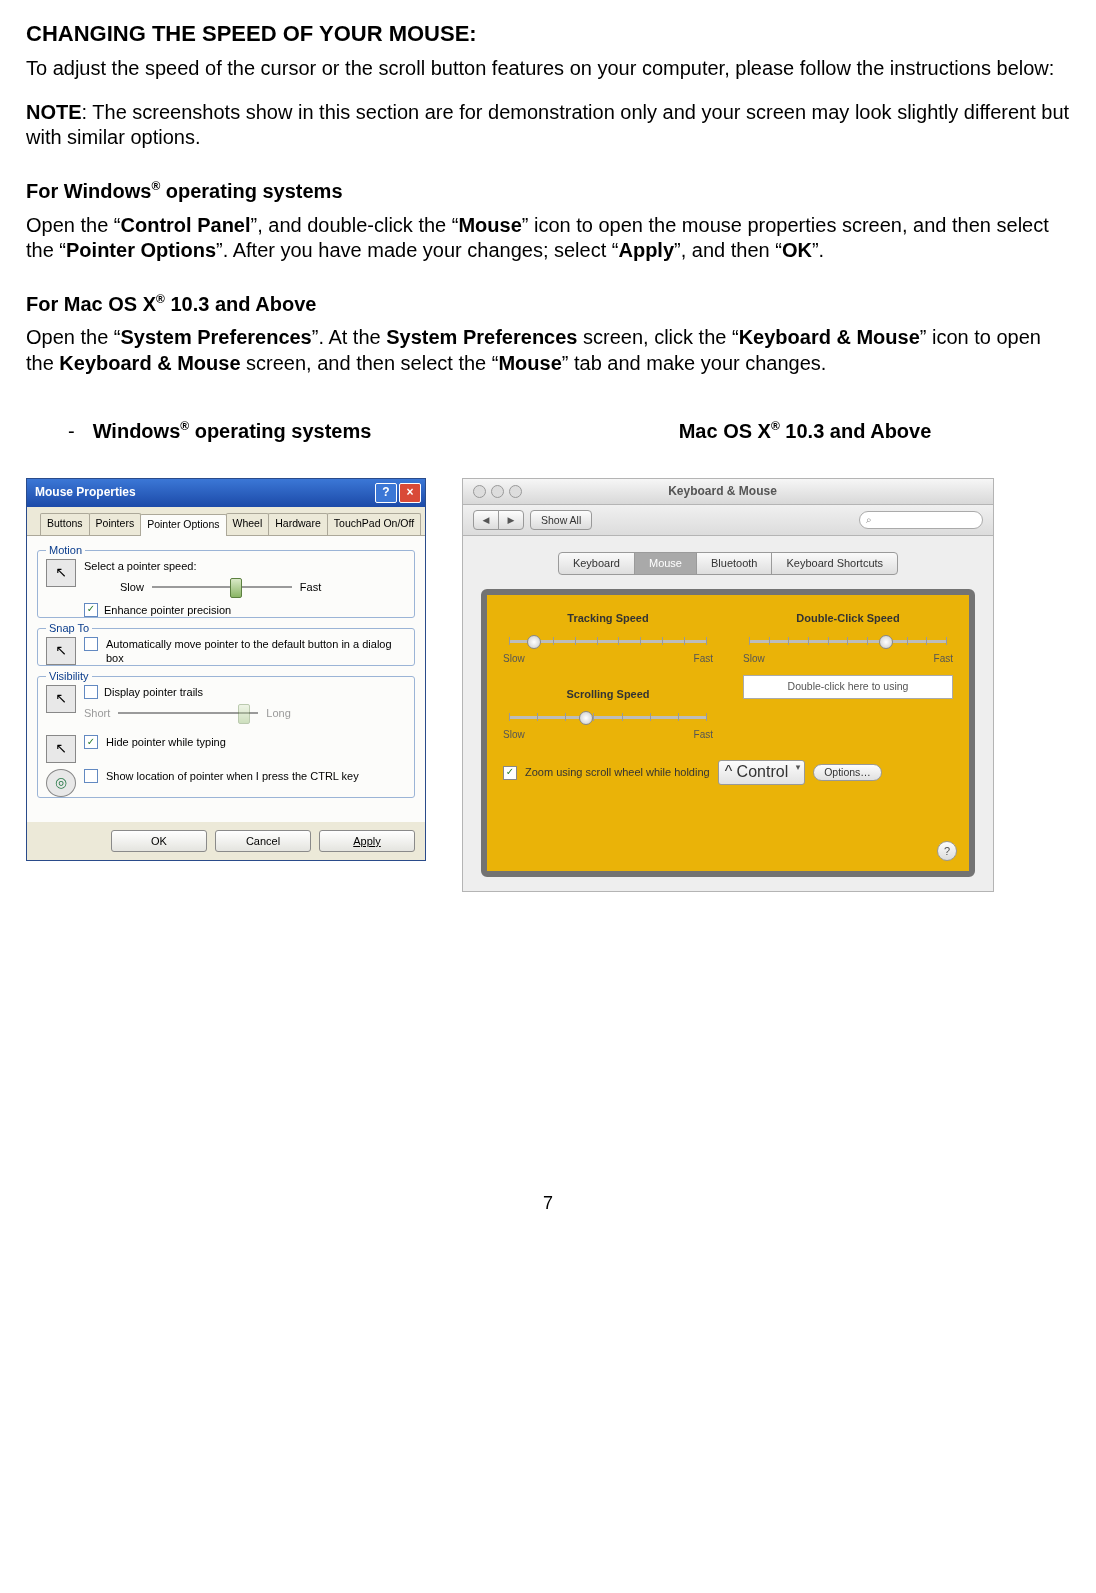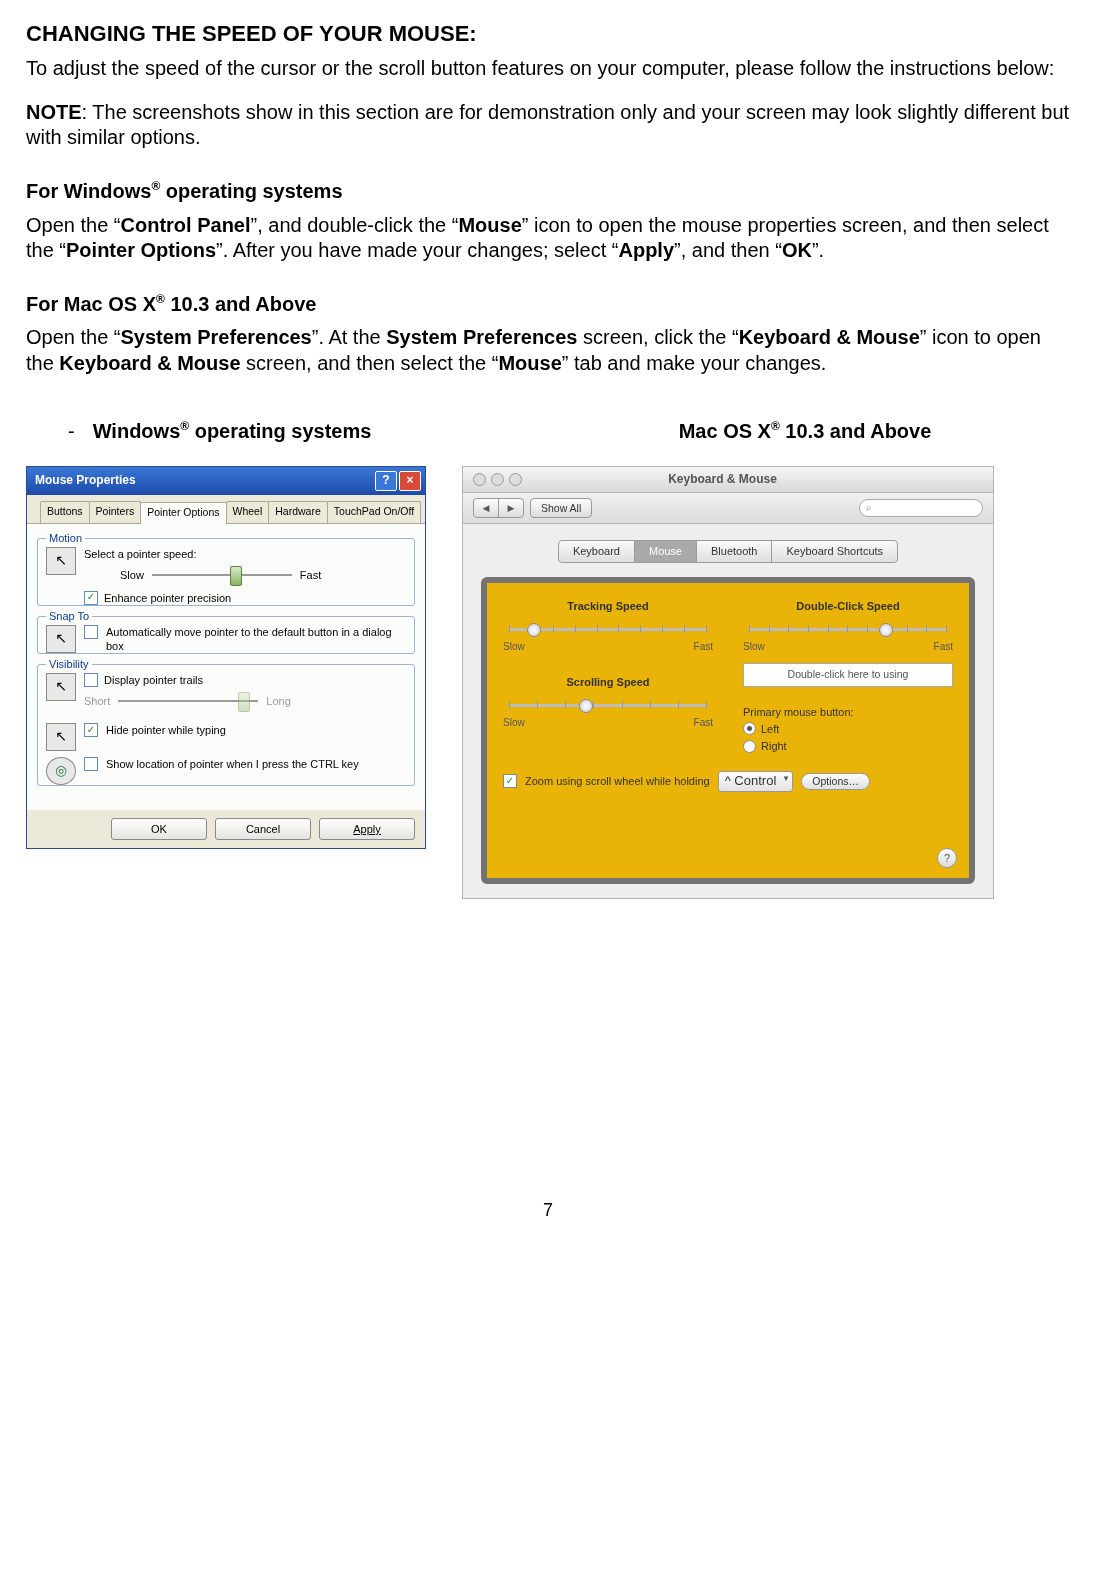--- a/index.html
+++ b/index.html
@@ -1,20 +1,20 @@
 <!DOCTYPE html>
 <html><head>
 <meta charset="utf-8">
 <style>
 body{margin:0;padding:20px 26px;font-family:Arial,Helvetica,sans-serif;color:#000;font-size:20px;line-height:1.28;width:1096px;box-sizing:border-box}
 h1{font-size:22px;font-weight:bold;margin:0 0 8px 0;}
 p{margin:0 0 18px 0}
 .sub-head{font-weight:bold;font-size:20px;margin:28px 0 8px 0}
 sup{font-size:.6em;vertical-align:super}
-.cols{display:flex;gap:36px;align-items:flex-start;margin-top:10px}
+.cols{display:flex;gap:36px;align-items:flex-start;margin-top:22px}
 .col-h{font-weight:bold;font-size:20px;margin:24px 0 12px 42px}
 .col-h.mac{margin-left:0;text-align:center;width:530px}
 .dash{font-weight:normal;margin-right:18px}
 
 
 .win-dlg{width:398px;border:1px solid #2a4b8a;font-family:Tahoma,Arial,sans-serif;font-size:11px;color:#000;background:#ece9d8}
 .win-title{display:flex;align-items:center;justify-content:space-between;background:linear-gradient(to bottom,#3b77d6,#1c4aa8);color:#fff;font-weight:bold;padding:4px 4px 4px 8px;font-size:12px}
 .win-tbtns{display:flex;gap:2px}
 .win-tbtn{width:20px;height:18px;display:flex;align-items:center;justify-content:center;border:1px solid #fff;border-radius:2px;font-weight:bold;font-size:12px;color:#fff}
 .win-tbtn.help{background:#3b77d6}
@@ -66,21 +66,21 @@
 .mac-slider .ticks{position:absolute;top:6px;left:0;right:0;display:flex;justify-content:space-between}
 .mac-slider .tick{width:1px;height:8px;background:#9a9a9a}
 .mac-slider .knob{position:absolute;top:4px;width:12px;height:12px;background:radial-gradient(#fff,#c8c8c8);border:1px solid #888;border-radius:50%}
 .mac-ends{display:flex;justify-content:space-between;font-size:10px;color:#555;margin-top:2px}
 .mac-testbox{margin-top:10px;border:1px solid #aaa;background:#fff;padding:4px 6px;font-size:10.5px;color:#555;text-align:center}
 .mac-primary{margin-top:18px;font-size:11px;color:#333}
 .mac-radio{display:flex;align-items:center;gap:5px;margin-top:3px}
 .mac-rdot{width:11px;height:11px;border:1px solid #888;border-radius:50%;background:#fff;display:flex;align-items:center;justify-content:center}
 .mac-rdot.on::after{content:'';width:5px;height:5px;background:#555;border-radius:50%}
 .mac-zoom{display:flex;align-items:center;gap:8px;margin-top:18px;font-size:11px}
-.mac-select{border:1px solid #999;border-radius:3px;padding:1px 16px 1px 6px;background:linear-gradient(#fdfdfd,#e2e2e2);position:relative;font-size:13px}
+.mac-select{border:1px solid #999;border-radius:3px;padding:1px 16px 1px 6px;background:linear-gradient(#fdfdfd,#e2e2e2);position:relative;font-size:16px}
 .mac-select::after{content:'▾';position:absolute;right:4px;top:1px;font-size:9px;color:#555}
 .mac-optbtn{border:1px solid #999;border-radius:10px;padding:1px 10px;background:linear-gradient(#fdfdfd,#e0e0e0);font-size:10.5px}
 .mac-help{position:absolute;right:12px;bottom:10px;width:18px;height:18px;border:1px solid #999;border-radius:50%;background:linear-gradient(#fdfdfd,#dcdcdc);display:flex;align-items:center;justify-content:center;font-size:11px;color:#555}
 .page-num{text-align:center;margin-top:300px;font-size:18px}
 </style>
 </head>
 <body>
 
 <h1>CHANGING THE SPEED OF YOUR MOUSE:</h1>
 <p>To adjust the speed of the cursor or the scroll button features on your computer, please follow the instructions below:</p>
@@ -273,31 +273,20 @@
                   <div class="tick"></div>
                   <div class="tick"></div>
                 </div>
             <div class="knob" style="left:130px"></div>
           </div>
           <div class="mac-ends">
                 <span>Slow</span>
                 <span>Fast</span>
               </div>
           <div class="mac-testbox">Double-click here to using</div>
-          <div class="mac-primary">
-            <div>Primary mouse button:</div>
-            <div class="mac-radio">
-                  <div class="mac-rdot on"></div>
-                  <span>Left</span>
-                </div>
-            <div class="mac-radio">
-                  <div class="mac-rdot"></div>
-                  <span>Right</span>
-                </div>
-          </div>
         </div>
       </div>
       <div class="mac-zoom">
         <div class="chk on" style="border-color:#888"></div>
         <span>Zoom using scroll wheel while holding</span>
         <div class="mac-select">^ Control</div>
         <div class="mac-optbtn">Options…</div>
       </div>
       <div style="height:70px"></div>
       <div class="mac-help">?</div>

